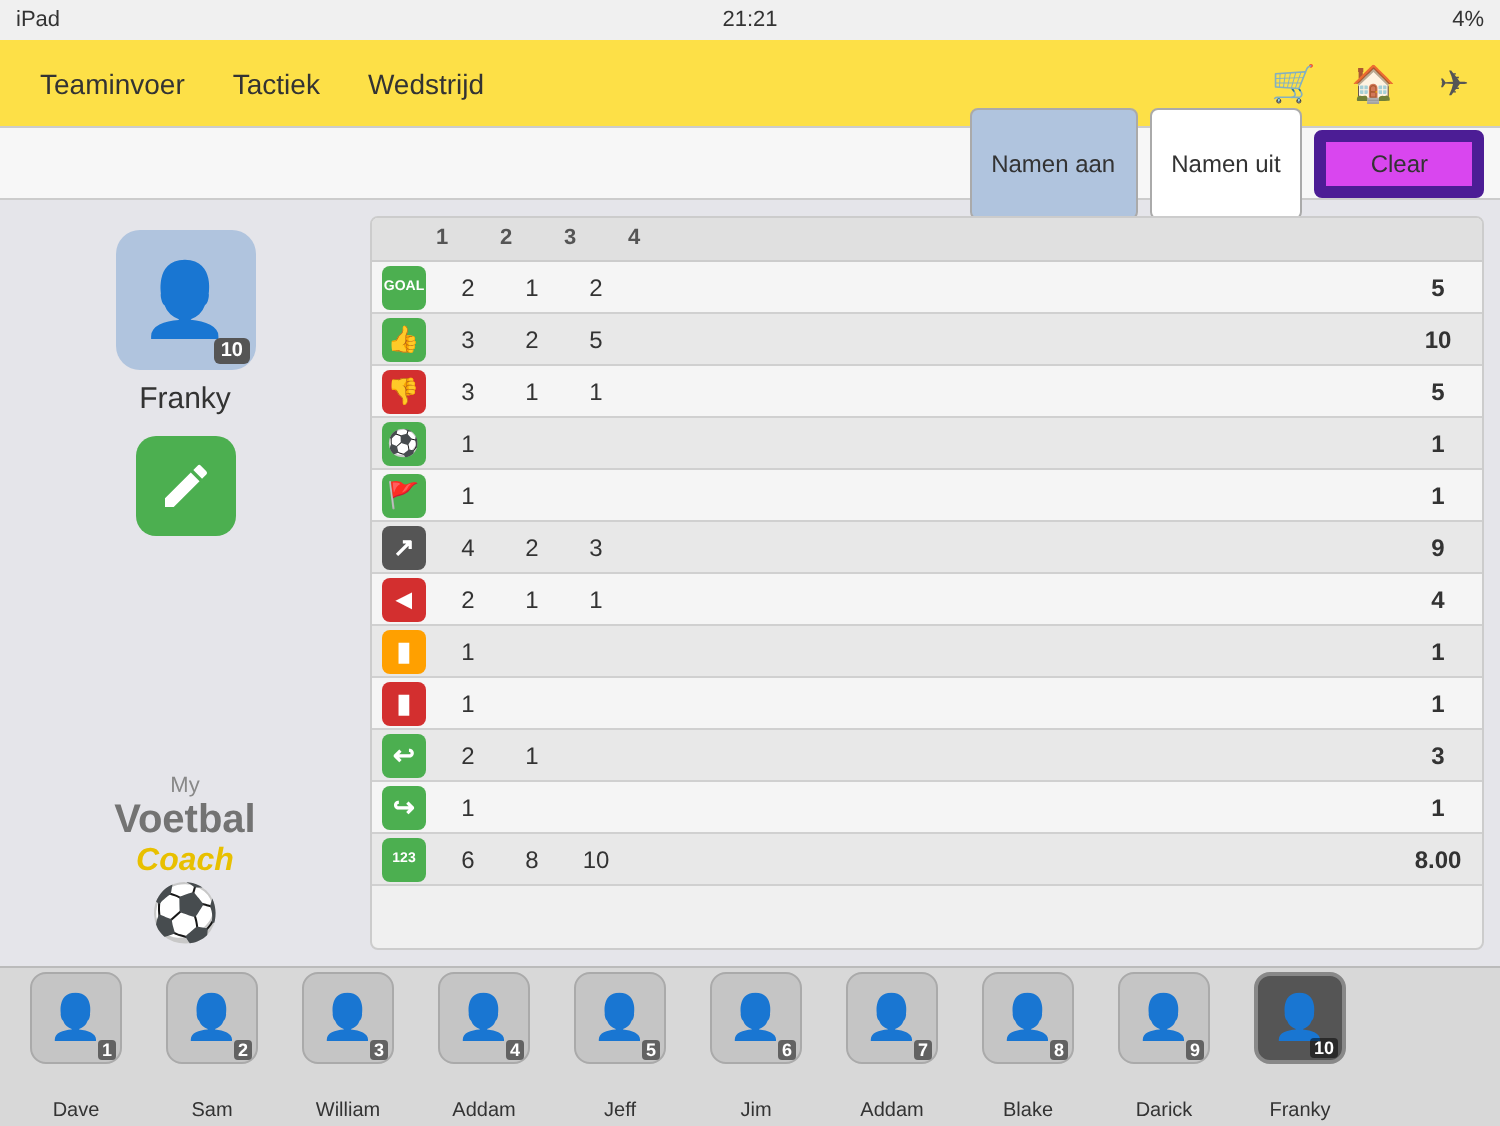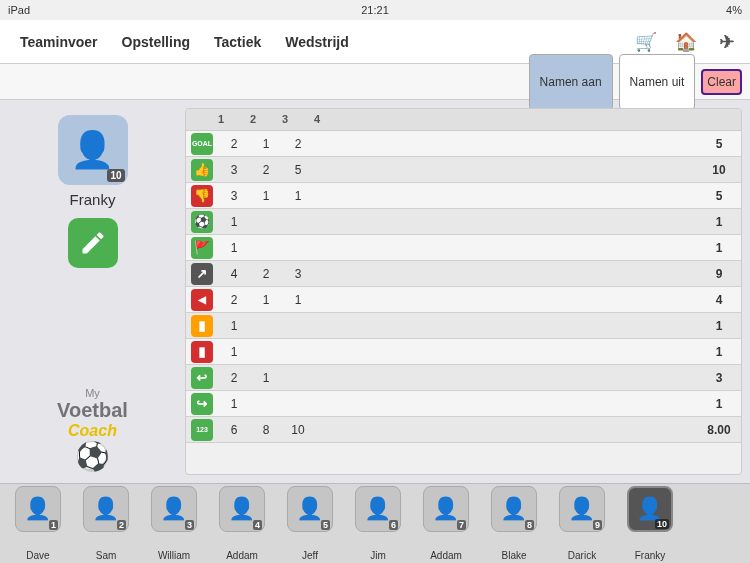--- a/index.html
+++ b/index.html
@@ -13,28 +13,27 @@
       align-items: center;
       justify-content: space-between;
       padding: 0 8px;
       font-size: 11px;
       color: #333;
     }
     #status-bar .center { position: absolute; left: 50%; transform: translateX(-50%); }
 
     
     #nav-bar {
-      background: #ffffff;
+      background: #fde047;
       border-bottom: 1px solid #ccc;
       height: 44px;
       display: flex;
       align-items: center;
       padding: 0 8px;
       gap: 0;
-      font-weight: bold;
     }
     .nav-item {
       font-size: 14px;
       color: #333;
       padding: 0 12px;
       height: 100%;
       display: flex;
       align-items: center;
       cursor: pointer;
     }
@@ -61,23 +60,23 @@
       border: 1px solid #aaa;
       background: #fff;
       padding: 20px 10px;
       font-size: 12px;
       border-radius: 4px;
       cursor: pointer;
       color: #333;
     }
     .toggle-btn.active { background: #b0c4de; color: #333; }
     .toolbar-action-btn {
-      border: 2px solid #4c1d95;
-      background: #fca5a5;
-      padding: 4px 4px;
+      border: 6px solid #4c1d95;
+      background: #d946ef;
+      padding: 4px 22px;
       font-size: 12px;
       border-radius: 4px;
       cursor: pointer;
       color: #333;
     }
 
     
     #main {
       display: flex;
       height: calc(563px - 20px - 44px - 36px - 80px);
@@ -218,21 +217,20 @@
 <body>
 
 <div id="status-bar">
   <span>iPad</span>
   <span class="center">21:21</span>
   <span>4%</span>
 </div>
 
 <div id="nav-bar">
   <div class="nav-item">Teaminvoer</div>
-  <div class="nav-item">Opstelling</div>
   <div class="nav-item">Tactiek</div>
   <div class="nav-item">Wedstrijd</div>
   <div class="nav-icons">
     <div class="nav-icon-btn">🛒</div>
     <div class="nav-icon-btn">🏠</div>
     <div class="nav-icon-btn">✈</div>
   </div>
 </div>
 
 <div id="toolbar">

